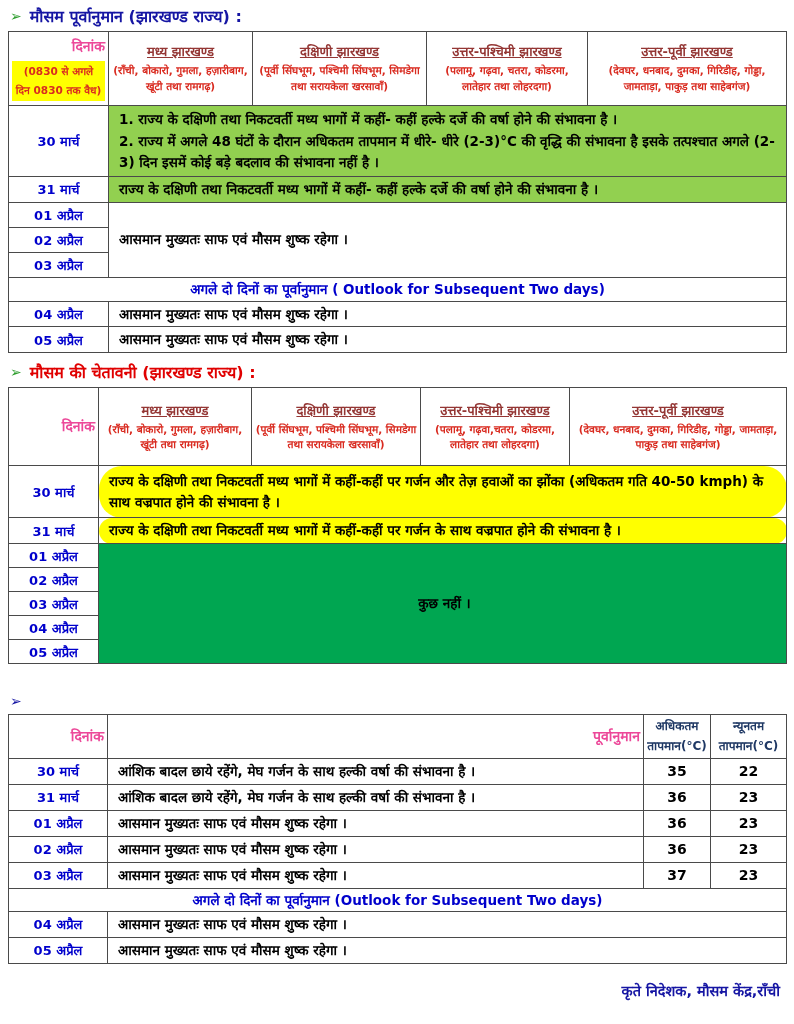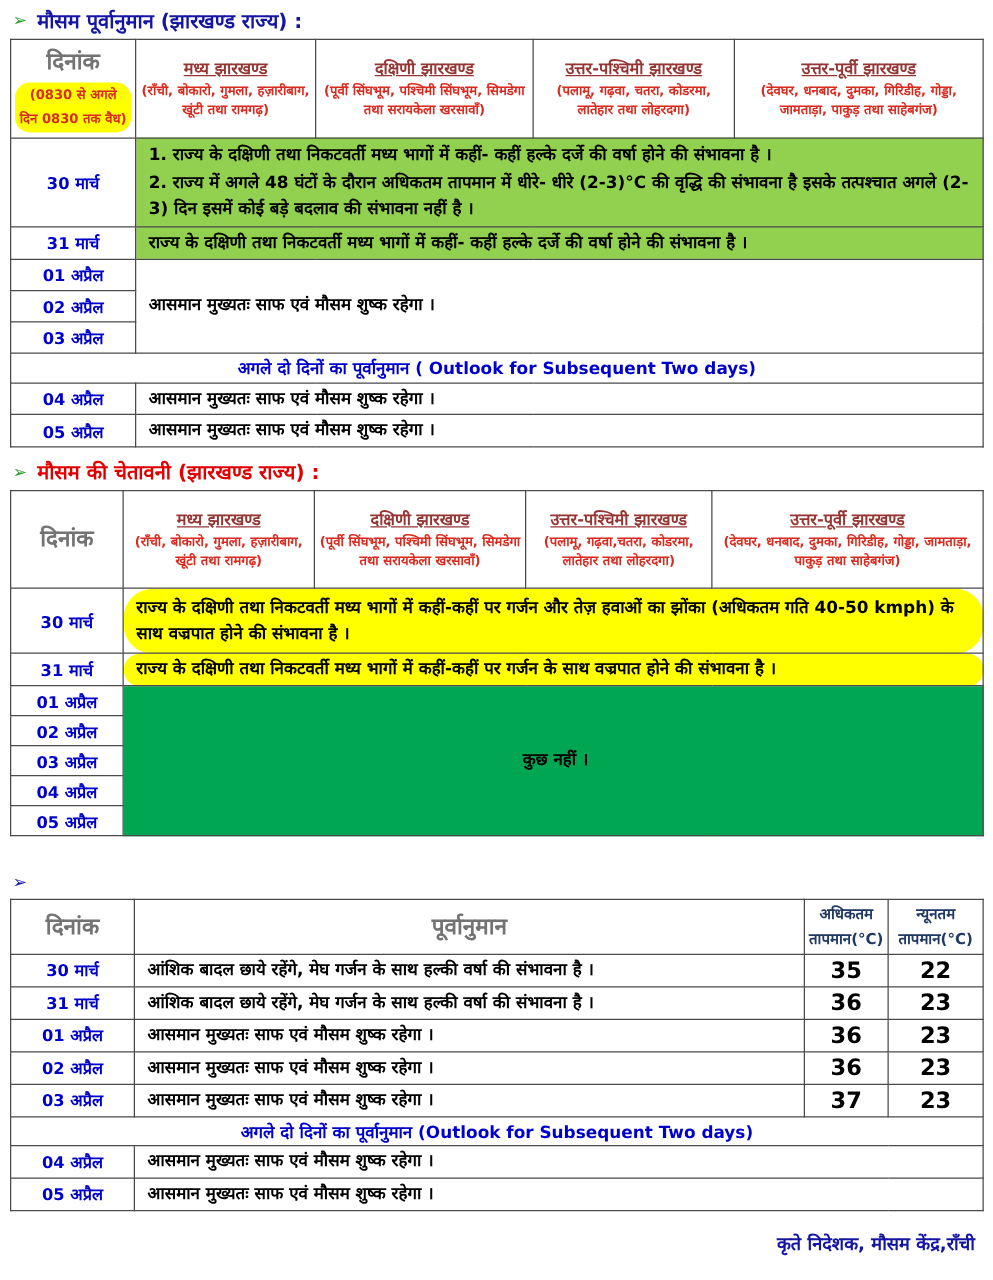--- a/index.html
+++ b/index.html
@@ -30,45 +30,45 @@
     border-collapse: collapse; table-layout: fixed;
     width: 778px; margin-left: 8px;
   }
   td { border: 1px solid #4a4a4a; padding: 2px 6px; vertical-align: middle; }
 
   .hdr-cell { text-align: center; padding: 4px 3px; vertical-align: middle; }
   .hdr-title {
     color: var(--header-maroon, #943634); font-weight: bold;
     text-decoration: underline; font-size: 13px; margin-bottom: 3px;
   }
-  .hdr-title.black-title { color: #737373; text-decoration: none; font-size: 18px; }
+  .hdr-title.black-title { color: #ec4899; text-decoration: none; font-size: 14px; text-align: right; }
   .hdr-districts {
     color: var(--header-red, #e02b20); font-weight: bold;
     font-size: 10.5px; line-height: 1.5;
   }
   .yellow-note {
     display: inline-block; background: var(--yellow, #ffff00);
     color: var(--header-red, #c00000); font-weight: bold;
-    font-size: 10.5px; line-height: 1.8; padding: 1px 3px; margin-top: 3px; border-radius: 12px;
+    font-size: 10.5px; line-height: 1.8; padding: 1px 3px; margin-top: 3px;
   }
 
   .date {
     color: var(--date-blue, #0000cc); font-weight: bold;
     font-size: 13px; text-align: center; white-space: nowrap;
   }
   .fc { font-weight: bold; font-size: 13.5px; line-height: 1.55; padding-left: 10px; }
   .fc div { margin: 1px 0; }
   .green-bg  { background: var(--light-green, #92d050); }
   .yellow-bg { background: var(--yellow, #ffff00); border-radius: 23px; }
   .darkgreen-bg { background: var(--dark-green, #00a651); text-align: center; }
   .outlook {
     color: var(--date-blue, #0000cc); font-weight: bold;
     font-size: 13.5px; text-align: center;
   }
-  .temp { font-weight: bold; font-size: 18px; text-align: center; }
+  .temp { font-weight: bold; font-size: 14px; text-align: center; }
   .temp-hdr {
     color: var(--temp-hdr-blue, #1f3864); font-weight: bold;
     font-size: 12px; text-align: center; line-height: 1.6; padding: 2px 1px;
   }
 
   
   .t1 .r-hdr td { height: 66px; }
   .t1 .r-30 td { height: 66px; }
   .t1 .r-31 td { height: 26px; }
   .t1 .r-sm td { height: 25px; }

